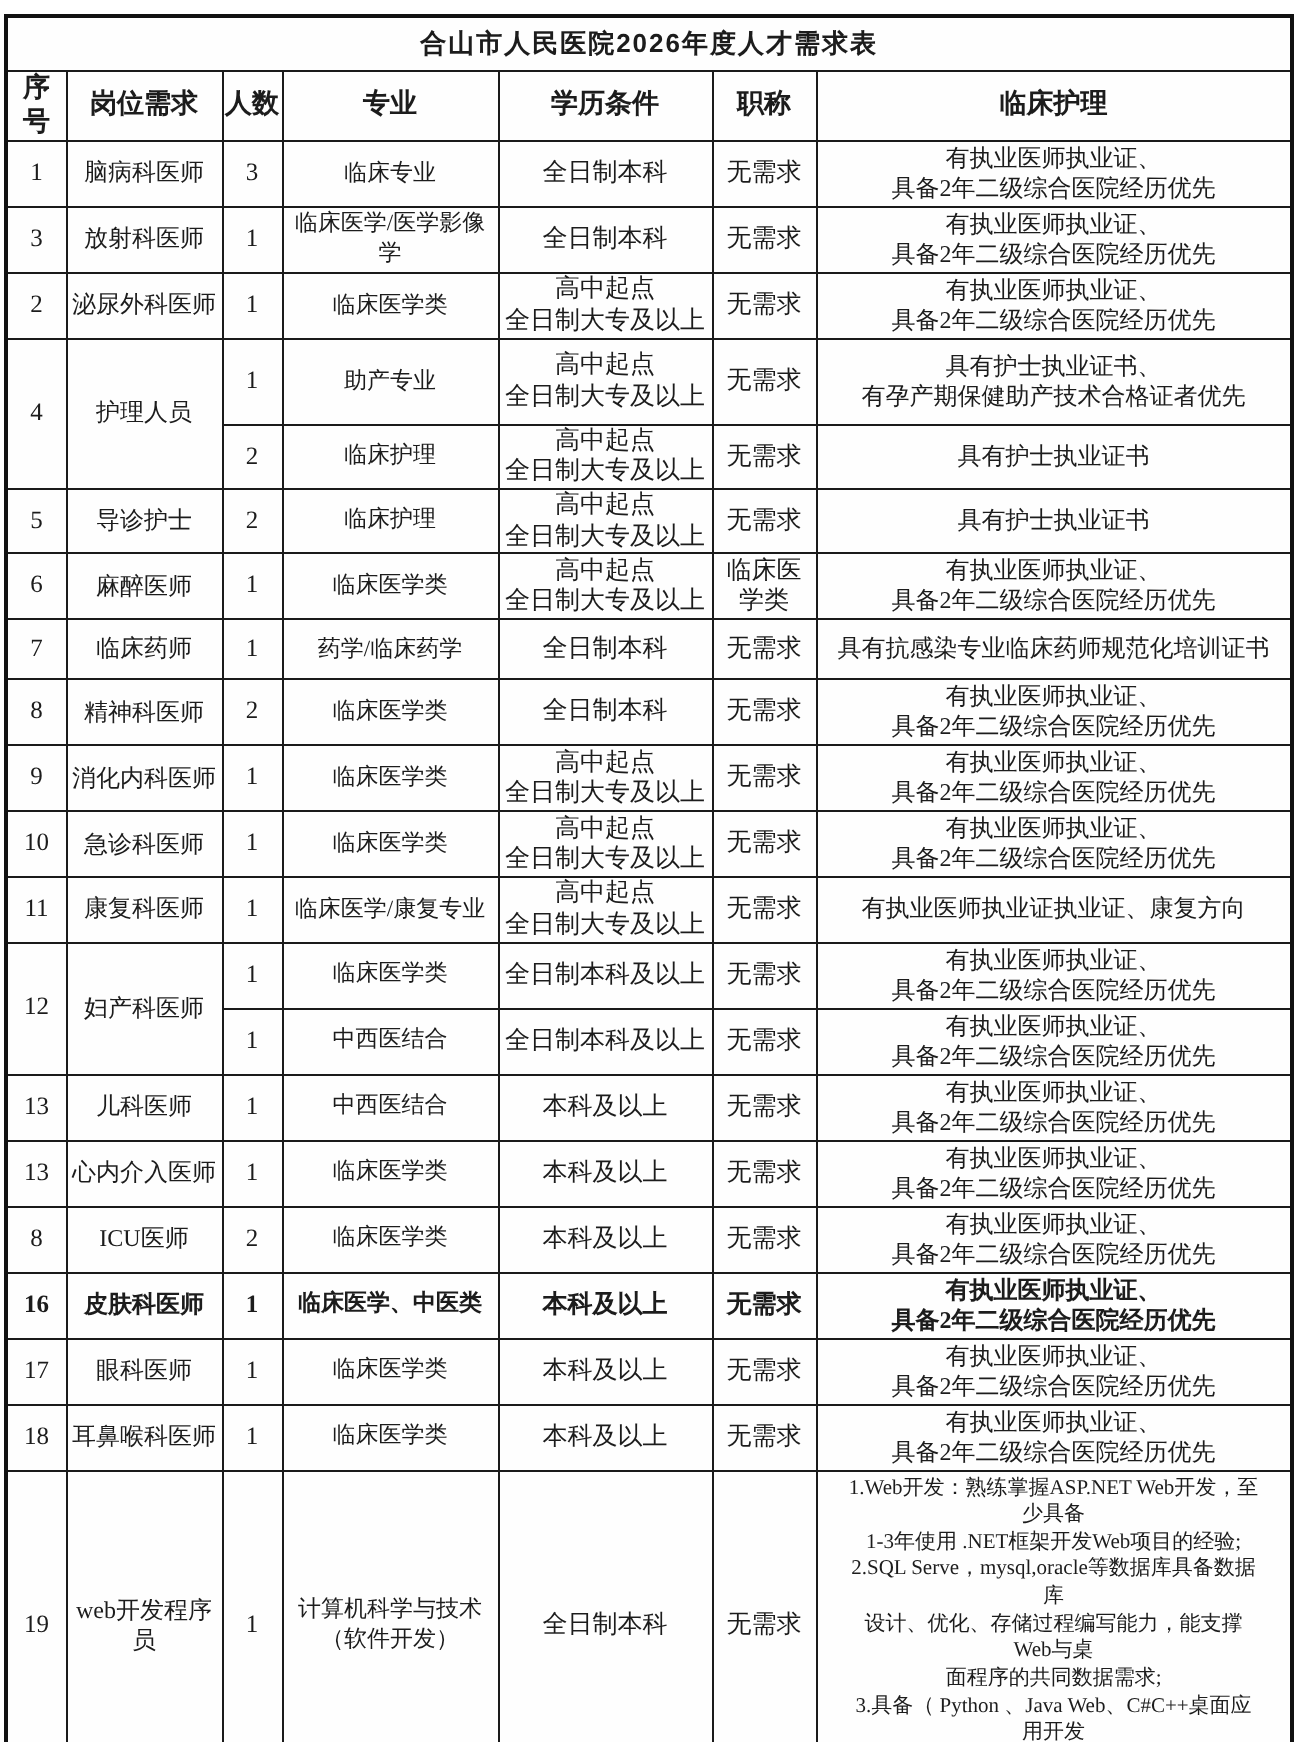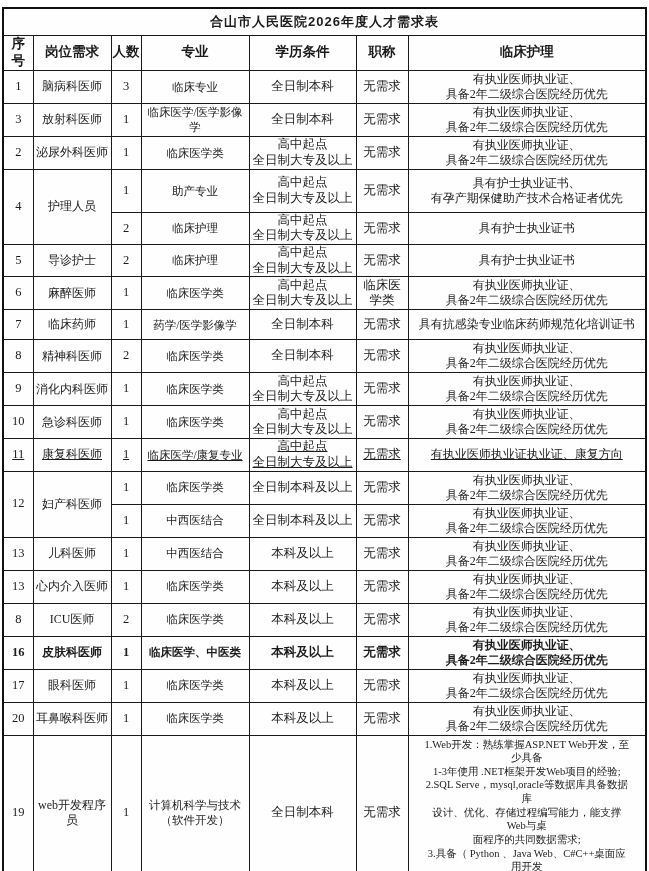--- a/index.html
+++ b/index.html
@@ -127,21 +127,21 @@
     <td>高中起点
 全日制大专及以上</td>
     <td>临床医学类</td>
     <td class="cell-other">有执业医师执业证、
 具备2年二级综合医院经历优先</td>
   </tr>
   <tr style="height:30px;">
     <td>7</td>
     <td class="cell-post">临床药师</td>
     <td>1</td>
-    <td class="cell-major">药学/医学影像学</td>
+    <td class="cell-major">药学/临床药学</td>
     <td>全日制本科</td>
     <td>无需求</td>
     <td class="cell-other">具有抗感染专业临床药师规范化培训证书</td>
   </tr>
   <tr style="height:33px;">
     <td>8</td>
     <td class="cell-post">精神科医师</td>
     <td>2</td>
     <td class="cell-major">临床医学类</td>
     <td>全日制本科</td>
@@ -164,21 +164,21 @@
     <td>10</td>
     <td class="cell-post">急诊科医师</td>
     <td>1</td>
     <td class="cell-major">临床医学类</td>
     <td>高中起点
 全日制大专及以上</td>
     <td>无需求</td>
     <td class="cell-other">有执业医师执业证、
 具备2年二级综合医院经历优先</td>
   </tr>
-  <tr style="height:30px;text-decoration:underline;">
+  <tr style="height:30px;">
     <td>11</td>
     <td class="cell-post">康复科医师</td>
     <td>1</td>
     <td class="cell-major">临床医学/康复专业</td>
     <td>高中起点
 全日制大专及以上</td>
     <td>无需求</td>
     <td class="cell-other">有执业医师执业证执业证、康复方向</td>
   </tr>
   <tr style="height:33px;">
@@ -243,21 +243,21 @@
     <td>17</td>
     <td class="cell-post">眼科医师</td>
     <td>1</td>
     <td class="cell-major">临床医学类</td>
     <td>本科及以上</td>
     <td>无需求</td>
     <td class="cell-other">有执业医师执业证、
 具备2年二级综合医院经历优先</td>
   </tr>
   <tr style="height:33px;">
-    <td>20</td>
+    <td>18</td>
     <td class="cell-post">耳鼻喉科医师</td>
     <td>1</td>
     <td class="cell-major">临床医学类</td>
     <td>本科及以上</td>
     <td>无需求</td>
     <td class="cell-other">有执业医师执业证、
 具备2年二级综合医院经历优先</td>
   </tr>
   <tr style="height:122px;">
     <td>19</td>

